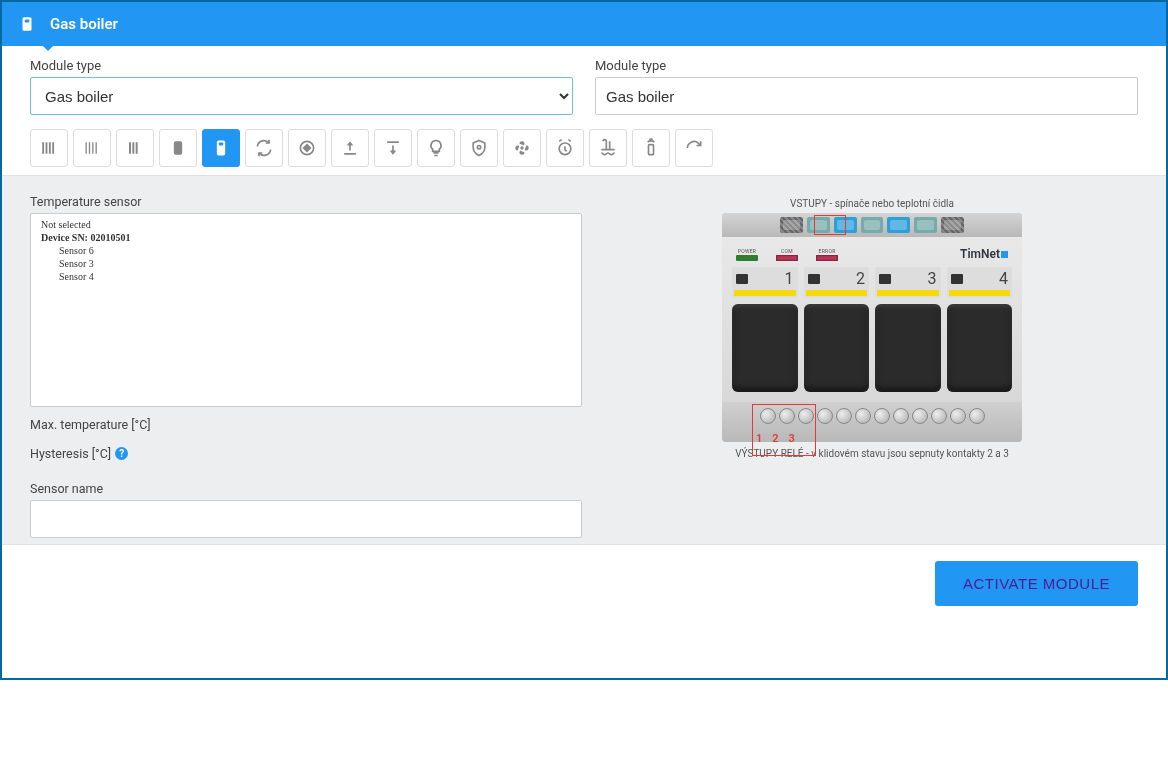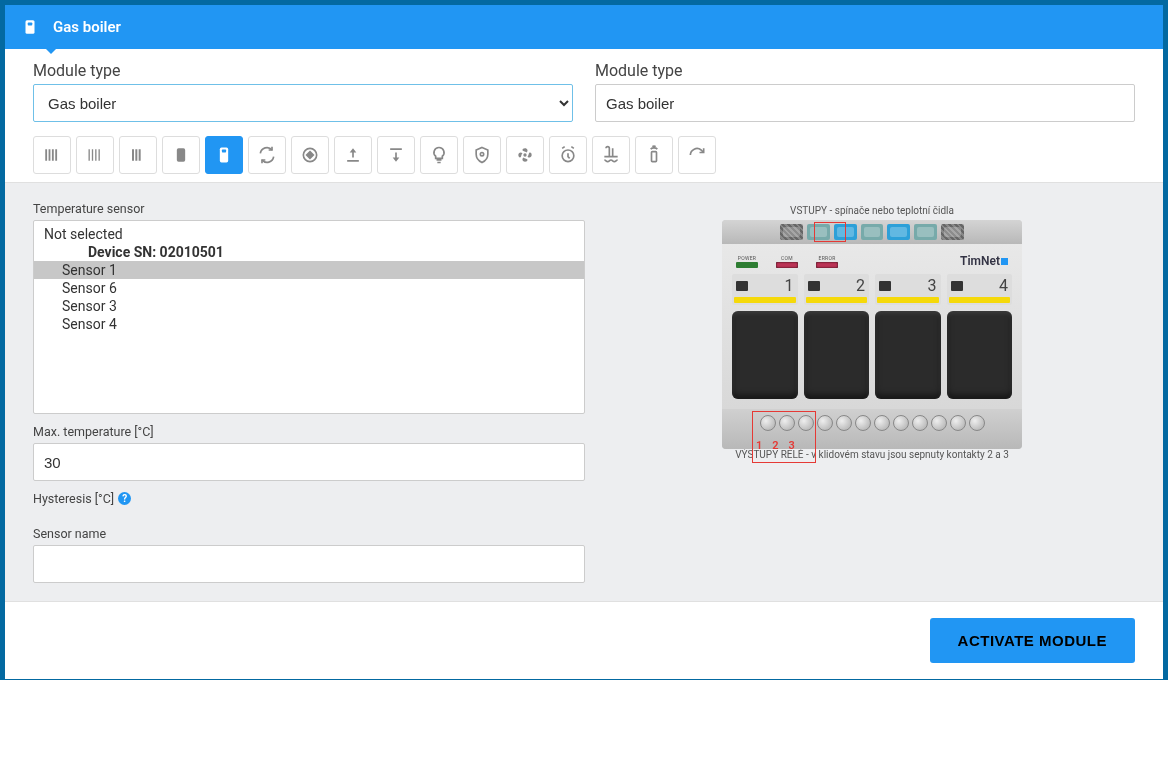--- a/index.html
+++ b/index.html
@@ -1,48 +1,48 @@
 <!DOCTYPE html>
 <html><head>
 <meta charset="utf-8">
 <style>
 * { box-sizing: border-box; margin: 0; padding: 0; }
 body { font-family: -apple-system, BlinkMacSystemFont, "Segoe UI", Roboto, Arial, sans-serif; background: #fff; color: #333; font-size: 14px; }
-.container { width: 1168px; height: 680px; border: 5px solid #0369a1; background: #fff; position: relative; }
+.container { width: 1168px; height: 680px; border: 2px solid #0369a1; background: #fff; position: relative; }
 .header-bar { background: #2196F3; color: #fff; display: flex; align-items: center; height: 44px; padding: 0 16px; font-weight: 600; font-size: 15px; }
 .header-bar .hicon { margin-right: 14px; display: inline-flex; align-items: center; }
 .top-section { padding: 12px 28px 8px 28px; position: relative; }
 .tab-arrow { position: absolute; top: -1px; left: 40px; width: 0; height: 0; border-left: 6px solid transparent; border-right: 6px solid transparent; border-top: 6px solid #2196F3; }
 .field-row { display: flex; gap: 22px; }
 .field-col { flex: 1; }
-.field-label { font-size: 16px; color: #444; margin-bottom: 4px; display: flex; align-items: center; }
+.field-label { font-size: 13px; color: #444; margin-bottom: 4px; display: flex; align-items: center; }
 .field-label.small { font-size: 12.5px; }
 .field-input, .field-select { width: 100%; height: 38px; border: 1px solid #ccc; border-radius: 2px; padding: 0 10px; font-size: 15px; color: #333; background: #fff; }
 .field-select.active-border { border-color: #6fc0e8; }
 .icon-row { display: flex; gap: 5px; margin-top: 14px; }
 .icon-btn { width: 38px; height: 38px; border: 1px solid #ddd; background: #fff; border-radius: 3px; display: flex; align-items: center; justify-content: center; color: #888; cursor: pointer; }
 .icon-btn.active { background: #2196F3; border-color: #2196F3; color: #fff; }
 .icon-btn svg { width: 20px; height: 20px; }
-.mid-section { background: #edeef0; border-top: 1px solid #e0e0e0; border-bottom: 1px solid #e0e0e0; padding: 18px 28px 18px 28px; display: flex; gap: 24px; }
+.mid-section { background: #edeef0; border-top: 1px solid #e0e0e0; border-bottom: 1px solid #e0e0e0; padding: 18px 28px 6px 28px; display: flex; gap: 24px; }
 .left-pane { width: 552px; }
 .right-pane { flex: 1; display: flex; flex-direction: column; align-items: center; justify-content: flex-start; padding-top: 4px; }
-.sensor-box { width: 100%; height: 194px; background: #fff; border: 1px solid #ccc; border-radius: 2px; overflow-y: scroll; padding: 4px 0; font-size: 14px; }
+.sensor-box { width: 100%; height: 194px; background: #fff; border: 1px solid #ccc; border-radius: 2px; overflow-y: scroll; padding: 4px 0; font-size: 10px; font-family: Liberation Serif, serif; }
 .sensor-item { padding: 1px 10px; cursor: default; }
-.sensor-item.device { font-weight: 700; margin-left: 44px; }
+.sensor-item.device { font-weight: 700; }
 .sensor-item.child { padding-left: 28px; cursor: pointer; }
 .sensor-item.selected { background: #c7c7c7; }
 .sub-row { display: flex; gap: 18px; margin-top: 10px; }
 .sub-col { flex: 1; }
 .help-icon { display: inline-flex; width: 13px; height: 13px; border-radius: 50%; background: #2196F3; color: #fff; font-size: 10px; align-items: center; justify-content: center; margin-left: 4px; font-weight: bold; }
 .footer-bar { padding: 16px 28px; display: flex; justify-content: flex-end; background: #fff; }
-.activate-btn { background: #2196F3; color: #000000; border: none; border-radius: 3px; padding: 14px 28px; font-size: 15px; font-weight: 700; letter-spacing: 0.5px; cursor: pointer; }
+.activate-btn { background: #2196F3; color: #4c1d95; border: none; border-radius: 3px; padding: 14px 28px; font-size: 15px; font-weight: 400; letter-spacing: 0.5px; cursor: pointer; }
 
 .device-wrap { width: 330px; text-align: center; font-size: 10px; color: #555; }
 .device-label-top { margin-bottom: 4px; }
-.device-label-bottom { }
+.device-label-bottom { margin-top: 6px; }
 .device-body { width: 300px; margin: 0 auto; background: #ccc; border-radius: 4px; position: relative; }
 .din-top { height: 24px; background: linear-gradient(#d4d4d4,#b8b8b8); border-radius: 4px 4px 0 0; display: flex; justify-content: center; gap: 4px; padding: 4px 58px; position: relative; }
 .din-top .term { flex: 1; background: #7aa; border-radius: 2px; position: relative; }
 .din-top .term.blue { background: #2da0d8; }
 .din-top .term::before { content: ""; position: absolute; top: 3px; left: 3px; right: 3px; height: 10px; background: rgba(255,255,255,0.25); border-radius: 2px; }
 .din-top .term.hatched { background: repeating-linear-gradient(45deg,#666,#666 2px,#888 2px,#888 4px); }
 .top-highlight { position: absolute; border: 1.5px solid #e53935; top: 2px; left: 92px; width: 32px; height: 20px; }
 .din-mid { background: linear-gradient(#e8e8e8,#d8d8d8); padding: 6px 10px 10px 10px; }
 .status-row { display: flex; justify-content: space-between; align-items: center; padding: 4px 4px 6px 4px; }
 .status-block { display: flex; flex-direction: column; align-items: center; font-size: 5px; color: #555; letter-spacing: 0.3px; }
@@ -183,30 +183,28 @@
         </div>
     </div>
   </div>
 
   <div class="mid-section">
     <div class="left-pane">
       <div class="field-label small">Temperature sensor</div>
       <div class="sensor-box">
         <div class="sensor-item">Not selected</div>
         <div class="sensor-item device">Device SN: 02010501</div>
-        <div class="sensor-item child selected">Sensor 1</div>
         <div class="sensor-item child">Sensor 6</div>
         <div class="sensor-item child">Sensor 3</div>
         <div class="sensor-item child">Sensor 4</div>
       </div>
 
       <div class="sub-row">
         <div class="sub-col">
           <div class="field-label small">Max. temperature [°C]</div>
-          <input class="field-input" value="30" style="">
         </div>
       </div>
 
       <div style="margin-top:10px;">
         <div class="field-label small">
           <span>Hysteresis [°C]</span>
           <span class="help-icon">?</span>
         </div>
       </div>
 

